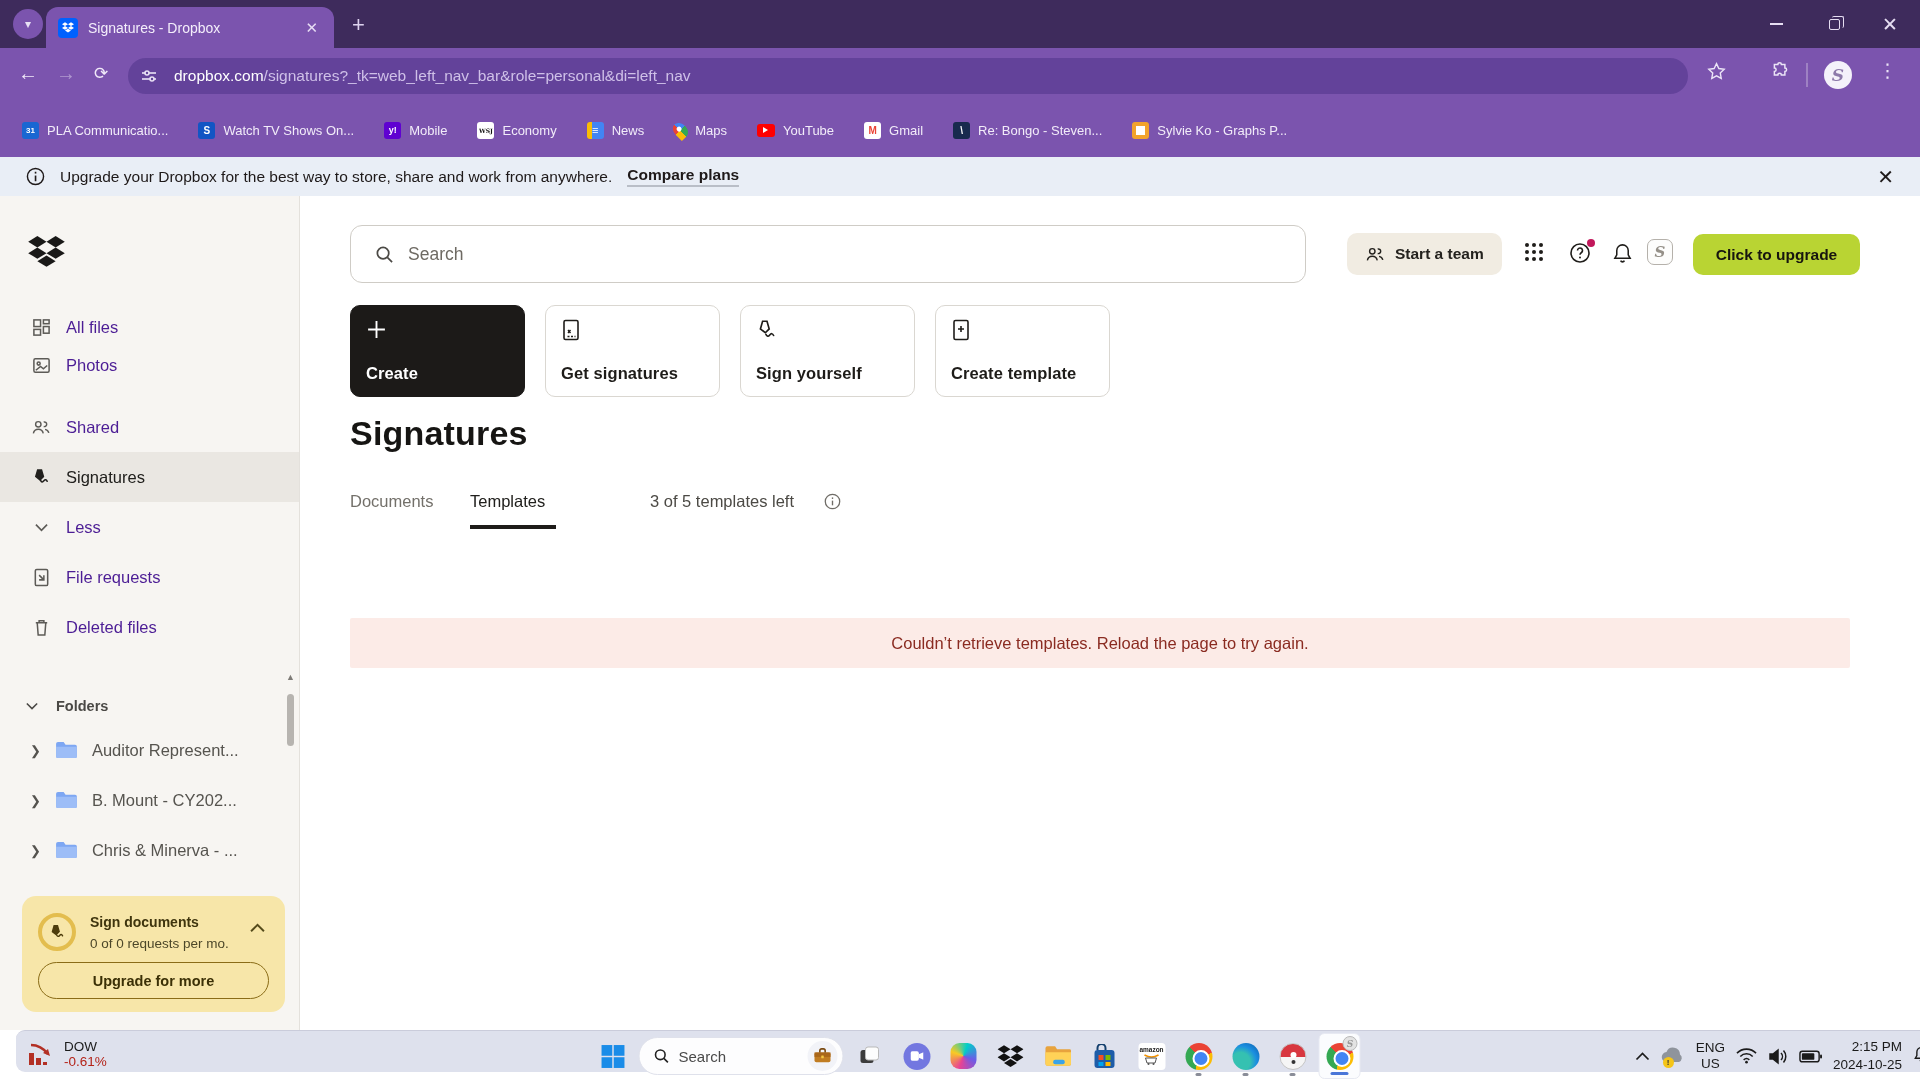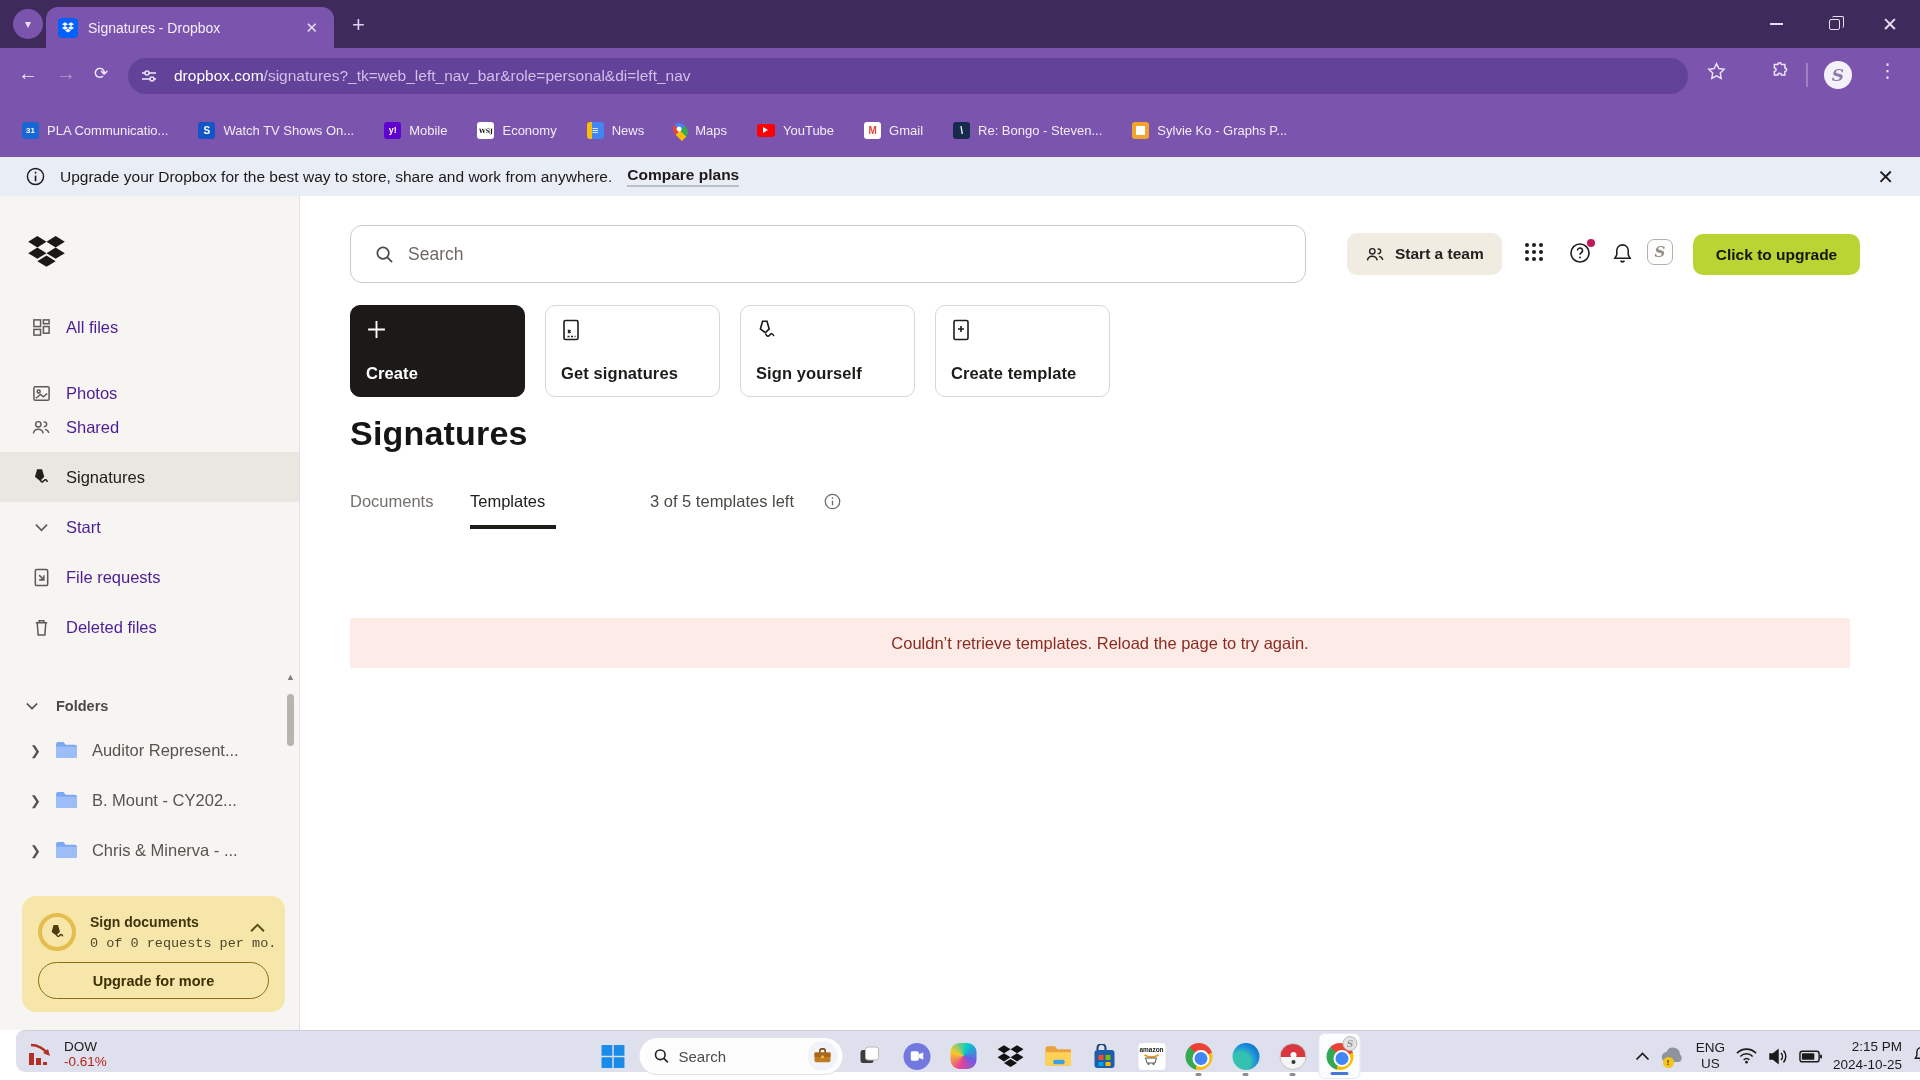--- a/index.html
+++ b/index.html
@@ -49,21 +49,21 @@
   .folders-hd { position:absolute; left:0; top:494px; width:299px; height:32px; display:flex; align-items:center; gap:18px; padding-left:26px; font-size:14.5px; font-weight:bold; color:#4a4845; }
   .folder-row { position:absolute; left:0; width:299px; height:50px; display:flex; align-items:center; padding-left:30px; gap:14px; font-size:16.5px; color:#56544f; }
   .chev { color:#55534f; font-size:13px; }
   .sb-scroll { position:absolute; left:286px; top:476px; width:9px; height:214px; }
   .sb-thumb { position:absolute; left:1px; top:22px; width:7px; height:52px; border-radius:4px; background:#b7b4b0; }
   .sb-arrow { position:absolute; left:0; width:9px; text-align:center; font-size:9px; color:#7e7b77; }
 
   .upg-card { position:absolute; left:22px; top:700px; width:263px; height:116px; border-radius:14px; background:#f7e6a9; }
   .upg-ring { position:absolute; left:16px; top:17px; width:38px; height:38px; border-radius:50%; border:4px solid #e3bd4e; display:flex; align-items:center; justify-content:center; color:#4e3d0c; }
   .upg-title { position:absolute; left:68px; top:18px; font-size:14px; font-weight:bold; color:#3f350e; }
-  .upg-sub { position:absolute; left:68px; top:40px; font-size:13.5px; color:#4c4729;font-family:Liberation Mono, monospace; }
+  .upg-sub { position:absolute; left:68px; top:40px; font-size:13.5px; color:#4c4729; }
   .upg-caret { position:absolute; right:20px; top:24px; color:#554b1b; font-size:15px; transform:rotate(180deg); }
   .upg-btn { position:absolute; left:16px; right:16px; bottom:13px; height:37px; border-radius:19px; border:1.5px solid #8a6c17; display:flex; align-items:center; justify-content:center; font-size:14.5px; font-weight:bold; color:#3b3006; }
 
   
   .main { position:absolute; left:300px; top:0; width:1620px; height:834px; }
   .searchbar { position:absolute; left:50px; top:29px; width:956px; height:58px; border:1px solid #cfccc6; border-radius:12px; background:#fff; display:flex; align-items:center; padding:0 24px; gap:14px; }
   .searchbar input { border:none; outline:none; flex:1; font-size:17.5px; color:#3c3a36; font-family:inherit; background:transparent; }
   .searchbar input::placeholder { color:#6e6a63; }
   .team-pill { position:absolute; left:1047px; top:37px; height:42px; padding:0 18px; border-radius:10px; background:#f1ece2; display:flex; align-items:center; gap:10px; font-size:15.5px; font-weight:bold; color:#24221e; }
   .hd-ico { position:absolute; top:46px; color:#1f1d1a; }
@@ -249,21 +249,21 @@
       <span class="nav-ic">
           <svg width="19" height="19" viewBox="0 0 20 20" fill="none" stroke="#5d5b57" stroke-width="1.6">
             <rect x="2" y="2" width="7" height="7"></rect>
             <rect x="12" y="2" width="6" height="4"></rect>
             <rect x="2" y="12" width="7" height="6"></rect>
             <rect x="12" y="9" width="6" height="7"></rect>
           </svg>
         </span>
       <span>All files</span>
     </div>
-    <div class="nav-item" style="top:172px;">
+    <div class="nav-item" style="top:144px;">
       <span class="nav-ic">
           <svg width="19" height="19" viewBox="0 0 20 20" fill="none" stroke="#5d5b57" stroke-width="1.6">
             <rect x="2" y="3" width="16" height="14" rx="1.5"></rect>
             <circle cx="7" cy="8" r="1.6"></circle>
             <path d="M4 15l5-4 3 2.5 4-3.5"></path>
           </svg>
         </span>
       <span>Photos</span>
     </div>
     <div class="nav-item" style="top:206px;">
@@ -285,21 +285,21 @@
           </svg>
         </span>
       <span>Signatures</span>
     </div>
     <div class="nav-item" style="top:306px;">
       <span class="nav-ic">
           <svg width="13" height="9" viewBox="0 0 14 9" fill="none" stroke="#5d5b57" stroke-width="1.8">
             <path d="M1 1.5l6 6 6-6"></path>
           </svg>
         </span>
-      <span>Start</span>
+      <span>Less</span>
     </div>
     <div class="nav-item" style="top:356px;">
       <span class="nav-ic">
           <svg width="17" height="19" viewBox="0 0 16 20" fill="none" stroke="#5d5b57" stroke-width="1.6">
             <rect x="1.5" y="1.5" width="13" height="17" rx="1.5"></rect>
             <path d="M10.5 7.5v5h-5M10.5 12.5l-5-5"></path>
           </svg>
         </span>
       <span>File requests</span>
     </div>

